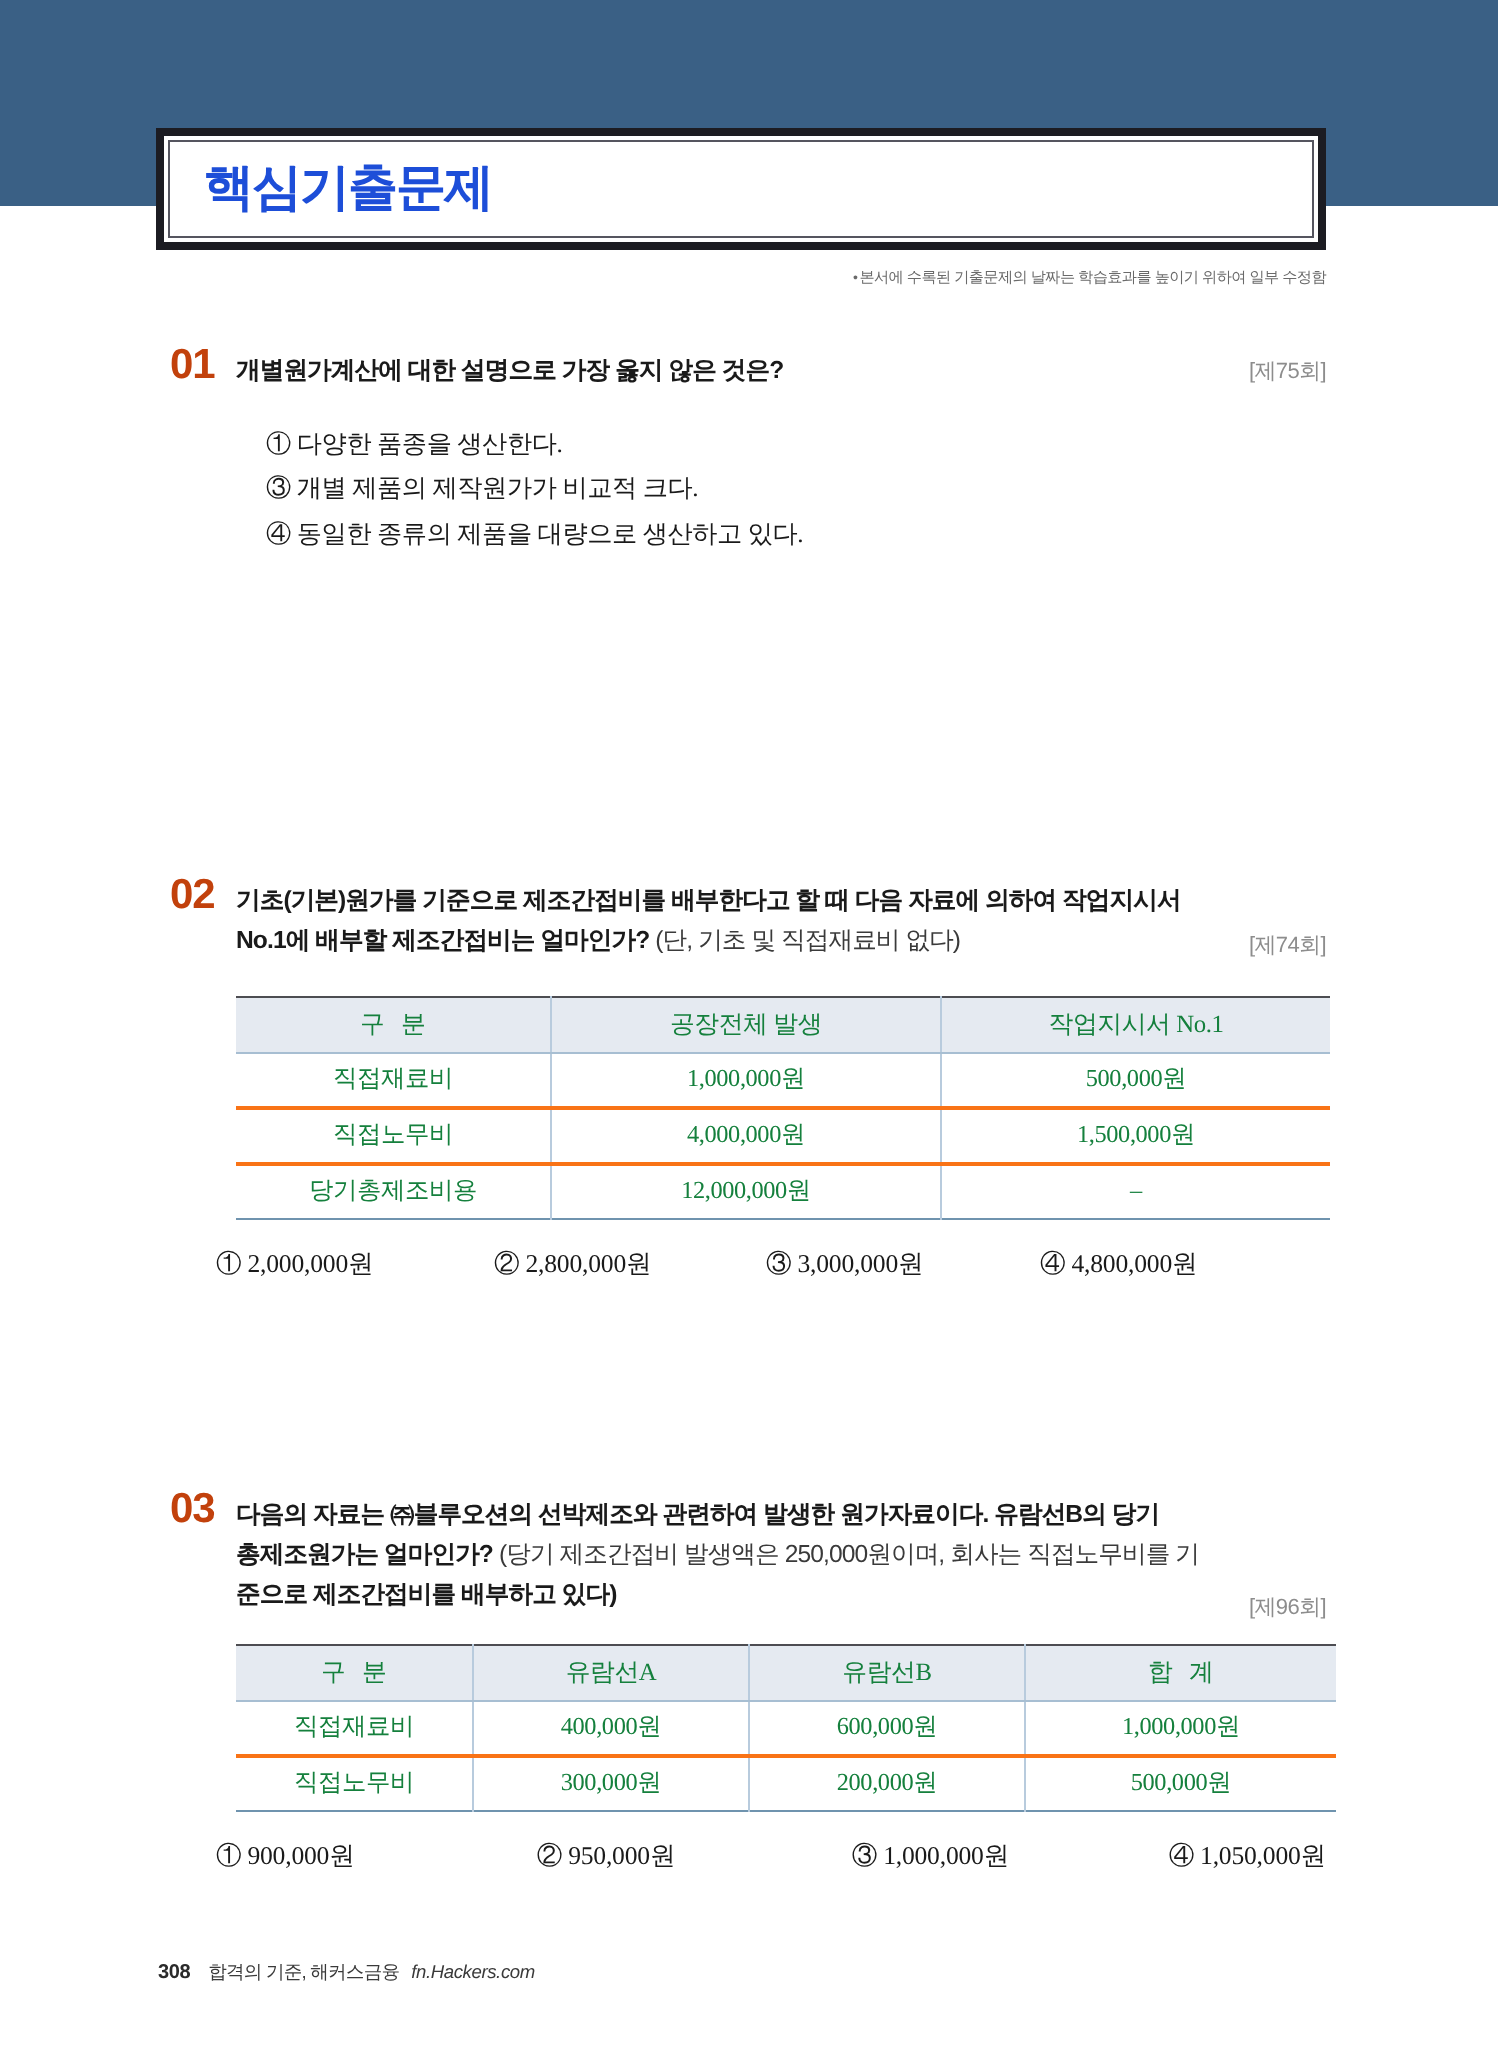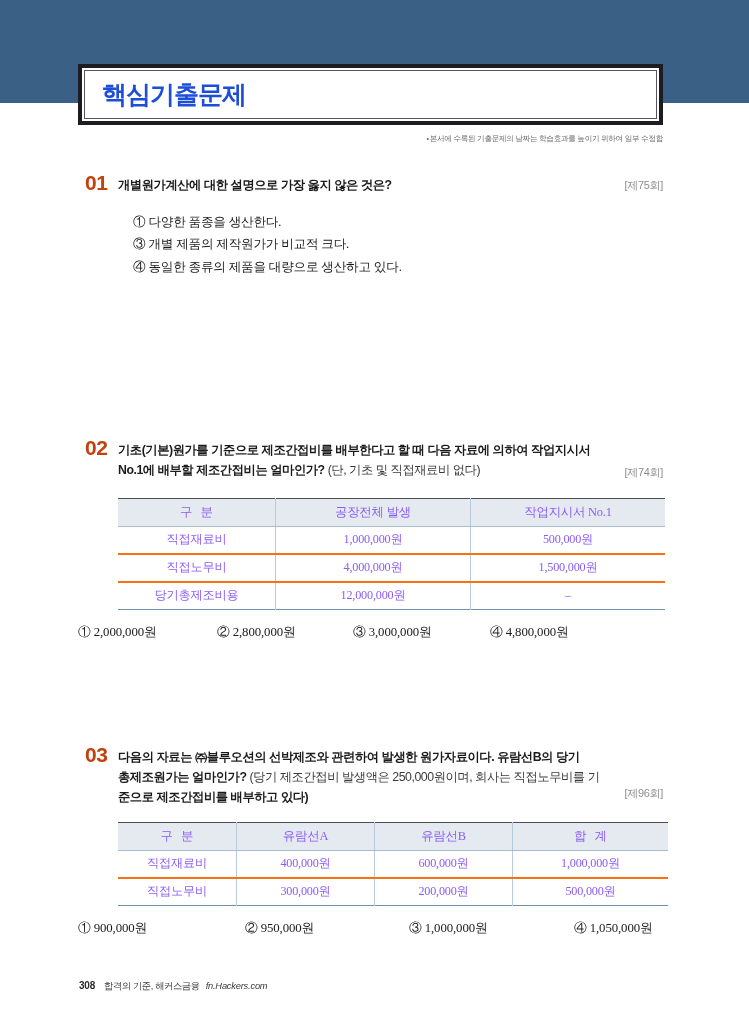--- a/index.html
+++ b/index.html
@@ -134,21 +134,21 @@
     color: #1a1a1a;
     letter-spacing: -0.2px;
   }
   .circ {
     margin-right: 3px;
   }
 
   
   .choices-row {
     display: flex;
-    padding-left: 78px;
+    padding-left: 108px;
     padding-right: 86px;
   }
   .choices-row .choice {
     font-family: "Liberation Serif", "DejaVu Serif", serif;
     font-size: 12.8px;
     color: #1a1a1a;
     letter-spacing: -0.1px;
     white-space: nowrap;
   }
 
@@ -160,21 +160,21 @@
     border-top: 1.6px solid #4d4d52;
     border-bottom: 1.3px solid #6f93ae;
     font-family: "Liberation Serif", "DejaVu Serif", serif;
   }
   .data-table th,
   .data-table td {
     text-align: center;
     vertical-align: middle;
     font-weight: normal;
     letter-spacing: -0.2px;
-    color: #8b5cf6;
+    color: #15803d;
     border-left: 1px solid #b8cbdd;
   }
   .data-table th:first-child,
   .data-table td:first-child {
     border-left: none;
   }
   .data-table thead th {
     background: #e5eaf1;
     font-size: 12.4px;
     height: 25px;
@@ -292,21 +292,21 @@
     <div class="choice" style="width:139px;"><span class="circ">①</span><span>2,000,000원</span></div>
     <div class="choice" style="width:136px;"><span class="circ">②</span><span>2,800,000원</span></div>
     <div class="choice" style="width:137px;"><span class="circ">③</span><span>3,000,000원</span></div>
     <div class="choice"><span class="circ">④</span><span>4,800,000원</span></div>
   </div>
 </div>
 
 <div class="question" style="top:748px;">
   <div class="q-head">
     <span class="q-num">03</span>
-    <span class="q-exam" style="top:38px;text-align:center;">[제96회]</span>
+    <span class="q-exam" style="top:48px;text-align:center;">[제96회]</span>
     <div class="q-title">다음의 자료는 ㈜블루오션의 선박제조와 관련하여 발생한 원가자료이다. 유람선B의 당기</div>
     <div class="q-title"><span>총제조원가는 얼마인가?</span> <span class="paren">(당기 제조간접비 발생액은 250,000원이며, 회사는 직접노무비를 기</span></div>
     <div class="q-title paren">준으로 제조간접비를 배부하고 있다)</div>
   </div>
 
   <table class="data-table" style="width:539px; margin-top:14px;">
     <thead>
       <tr>
         <th style="width:116px;"><span class="spaced">구 분</span></th>
         <th style="width:135px;">유람선A</th>

